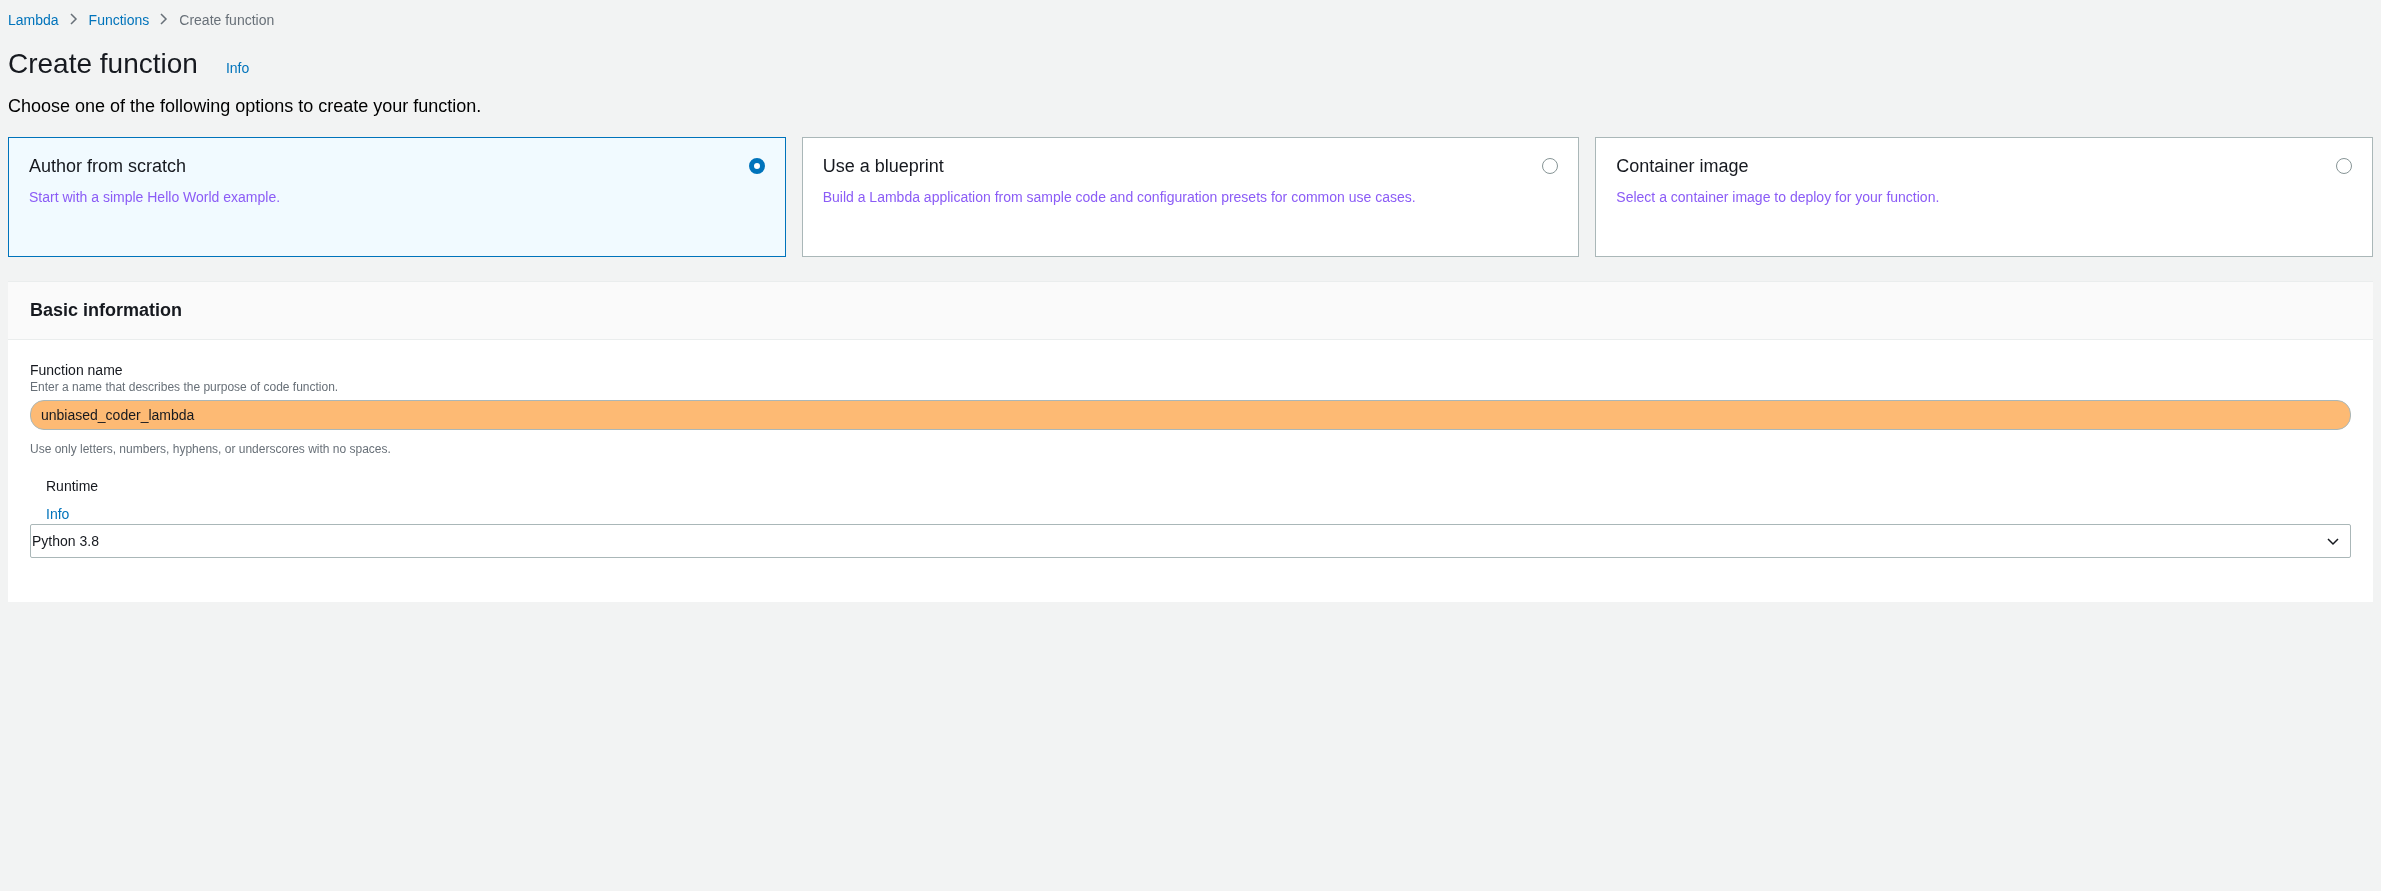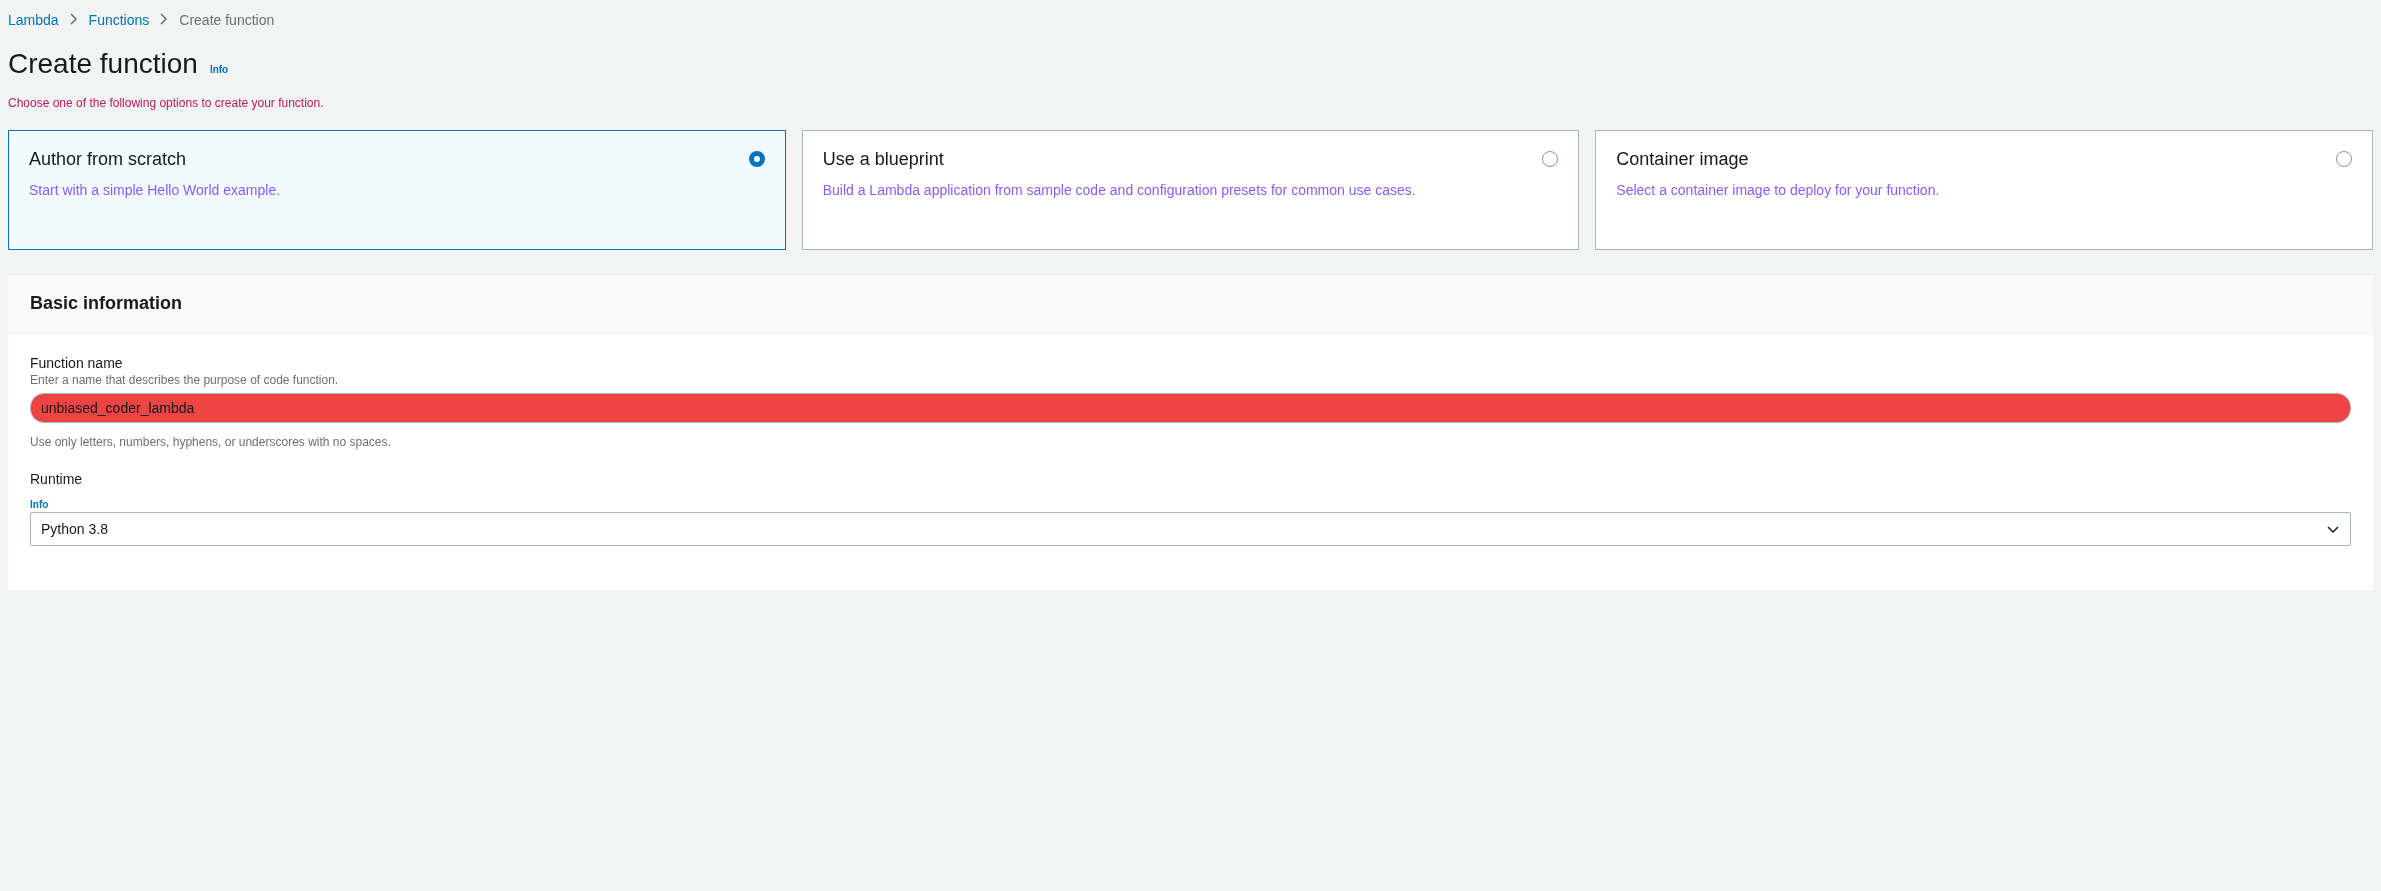--- a/index.html
+++ b/index.html
@@ -40,28 +40,29 @@
       gap: 12px;
       margin-bottom: 16px;
     }
     h1 {
       font-size: 28px;
       font-weight: 400;
       color: #16191f;
     }
     .info-link {
       color: #0073bb;
-      font-size: 10px;
-      font-weight: 700;
+      font-size: 14px;
+      font-weight: 400;
       text-decoration: none;
       cursor: pointer;
+      margin-left: 16px;
     }
     .page-subtitle {
-      font-size: 12px;
-      color: #be185d;
+      font-size: 18px;
+      color: #000000;
     }
     .option-cards {
       display: flex;
       gap: 16px;
       padding: 0 8px 24px 8px;
     }
     .option-card {
       flex: 1;
       background: #ffffff;
       border: 1px solid #aab7b8;
@@ -140,36 +141,36 @@
       color: #687078;
       margin-bottom: 6px;
       display: block;
     }
     .form-input {
       width: 100%;
       padding: 6px 10px;
       font-size: 14px;
       border: 1px solid #aab7b8;
       border-radius: 14px;
-      background: #ef4444;
+      background: #fdba74;
       color: #16191f;
     }
     .form-help {
       font-size: 12px;
       color: #687078;
       margin-top: 12px;
       display: block;
     }
     .select-wrapper {
       position: relative;
       width: 100%;
     }
     .form-select {
       width: 100%;
-      padding: 8px 10px;
+      padding: 8px 1px;
       font-size: 14px;
       border: 1px solid #aab7b8;
       border-radius: 2px;
       background: #fff;
       color: #16191f;
       appearance: none;
       cursor: pointer;
     }
     .select-caret {
       position: absolute;

